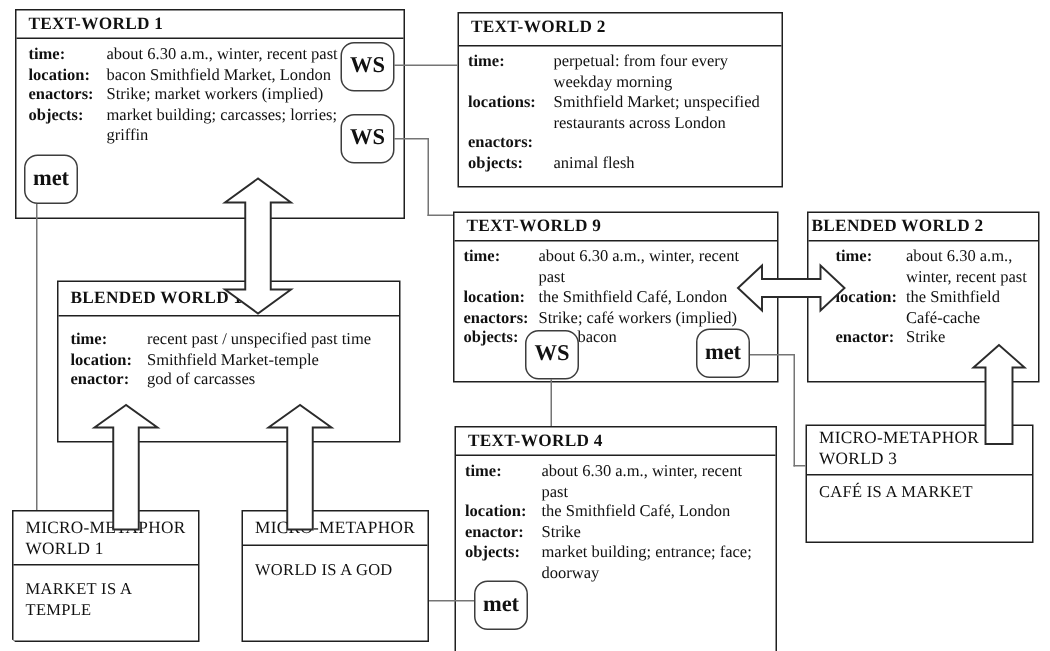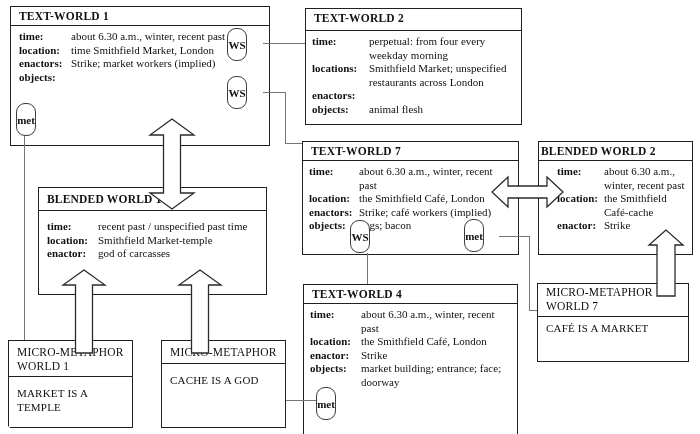--- a/index.html
+++ b/index.html
@@ -18,52 +18,53 @@
   .tw1 .bodyc{padding-left:8px;} .tw1 .lab{width:52px;}
   .tw2 .lab{width:57px;}
   .tw3 .lab{width:50px;}
   .tw4 .lab{width:51px;}
   .bw1 .bodyc{padding-top:9px;padding-left:8px;} .bw1 .lab{width:51px;}
   .bw2 .bodyc{padding-left:18px;} .bw2 .lab{width:47px;}
   .micro .title{border-bottom:1.2px solid #1f1f1f;padding:5px 8px 3px 8px;font-weight:normal;font-size:11.5px;line-height:13.5px;}
   .micro .bodyc{padding:10px 8px 0 8px;letter-spacing:.2px;}
   .m3 .title{padding-top:2px;} .m3 .bodyc{padding-top:5px;}
   .chip{
-    position:absolute;width:20px;height:33px;background:#fff;
+    position:absolute;width:36px;height:33px;background:#fff;
     border:1.3px solid #3d3d3d;border-radius:9px;box-sizing:border-box;
     display:flex;align-items:center;justify-content:center;
-    font-weight:bold;font-size:11px;z-index:6;
+    font-weight:bold;font-size:15px;z-index:6;
   }
   .hline,.vline{position:absolute;background:#757575;z-index:2;}
   .hline{height:1.2px;} .vline{width:1.2px;}
   .arrows{position:absolute;left:0;top:0;z-index:5;pointer-events:none;}
   .arrows polygon{fill:#ffffff;stroke:#2b2b2b;stroke-width:1.3;}
 </style>
 </head>
 <body>
 
 <div id="canvas">
 
   <div class="box tw1" style="left:10px;top:6px;width:260px;height:140px;">
     <div class="title">TEXT-WORLD 1</div>
     <div class="bodyc">
       <div class="row">
           <span class="lab">time:</span>
           <span class="val">about 6.30 a.m., winter, recent past</span>
         </div>
       <div class="row">
           <span class="lab">location:</span>
-          <span class="val">time Smithfield Market, London</span>
+          <span class="val">bacon Smithfield Market, London</span>
         </div>
       <div class="row">
           <span class="lab">enactors:</span>
           <span class="val">Strike; market workers (implied)</span>
         </div>
       <div class="row">
           <span class="lab">objects:</span>
+          <span class="val" style="max-width:176px;">market building; carcasses; lorries; griffin</span>
         </div>
     </div>
   </div>
 
   <div class="box tw2" style="left:305px;top:8px;width:217px;height:117px;">
     <div class="title" style="padding-bottom:6px;">TEXT-WORLD 2</div>
     <div class="bodyc">
       <div class="row">
           <span class="lab">time:</span>
           <span class="val" style="max-width:132px;">perpetual: from four every weekday morning</span>
@@ -76,21 +77,21 @@
           <span class="lab">enactors:</span>
         </div>
       <div class="row">
           <span class="lab">objects:</span>
           <span class="val">animal flesh</span>
         </div>
     </div>
   </div>
 
   <div class="box tw3" style="left:302px;top:141px;width:217px;height:114px;">
-    <div class="title">TEXT-WORLD 7</div>
+    <div class="title">TEXT-WORLD 9</div>
     <div class="bodyc">
       <div class="row">
           <span class="lab">time:</span>
           <span class="val">about 6.30 a.m., winter, recent past</span>
         </div>
       <div class="row">
           <span class="lab">location:</span>
           <span class="val">the Smithfield Café, London</span>
         </div>
       <div class="row">
@@ -167,27 +168,27 @@
       <div>MICRO-METAPHOR</div>
       <div>WORLD 1</div>
     </div>
     <div class="bodyc">MARKET IS A TEMPLE</div>
   </div>
 
   <div class="box micro m2" style="left:161px;top:340px;width:125px;height:88px;">
     <div class="title">
       <div>MICRO-METAPHOR</div>
     </div>
-    <div class="bodyc">CACHE IS A GOD</div>
+    <div class="bodyc">WORLD IS A GOD</div>
   </div>
 
   <div class="box micro m3" style="left:537px;top:283px;width:152px;height:79px;">
     <div class="title">
       <div>MICRO-METAPHOR</div>
-      <div>WORLD 7</div>
+      <div>WORLD 3</div>
     </div>
     <div class="bodyc">CAFÉ IS A MARKET</div>
   </div>
 
   <div class="hline" style="left:263px;top:43px;width:42px;"></div>
   <div class="hline" style="left:263px;top:92px;width:23px;"></div>
   <div class="vline" style="left:285px;top:92px;height:52px;"></div>
   <div class="hline" style="left:285px;top:143px;width:17px;"></div>
   <div class="vline" style="left:24px;top:136px;height:204px;"></div>
   <div class="vline" style="left:367px;top:253px;height:31px;"></div>

